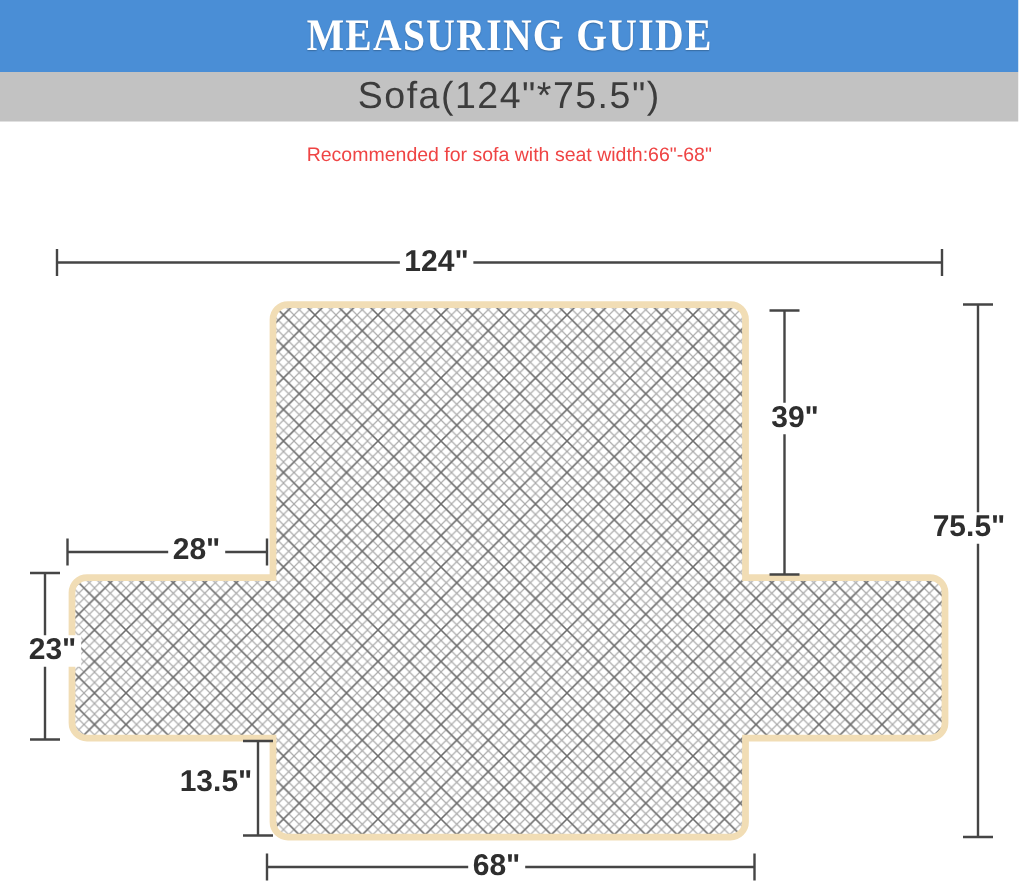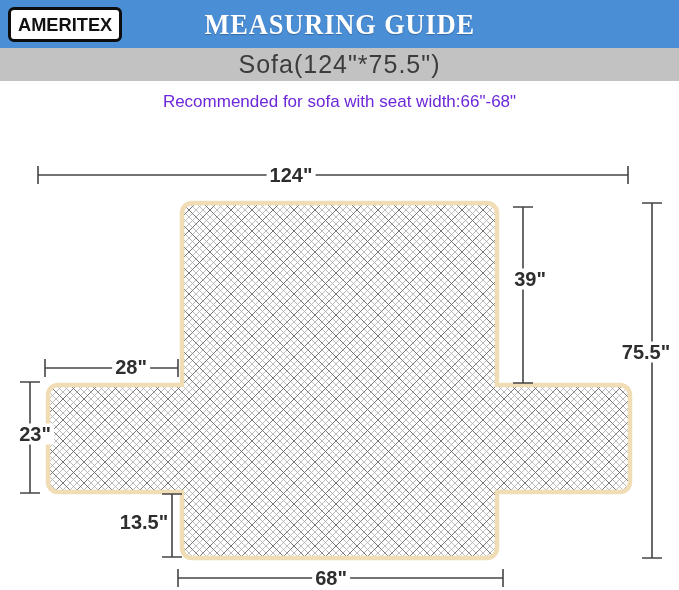--- a/index.html
+++ b/index.html
@@ -68,22 +68,22 @@
   }
 
   
   .note-row {
     height: 42px;
     display: flex;
     align-items: center;
     justify-content: center;
   }
   .note-row span {
-    font-size: 17px;
-    color: #6d28d9;
+    font-size: 13px;
+    color: #ef4444;
   }
 
   
   .diagram {
     position: absolute;
     left: 0; top: 0;
     width: 679px;
     height: 590px;
     pointer-events: none;
   }
@@ -99,23 +99,20 @@
     padding: 0 3px;
     line-height: 1.05;
     white-space: nowrap;
   }
   .dim-label.no-bg { background: transparent; }
 </style>
 </head>
 <body>
 
 <div class="header">
-  <div class="brand-box">
-    <span>AMERITEX</span>
-  </div>
   <span class="header-title">MEASURING GUIDE</span>
 </div>
 
 <div class="subheader">
   <span>Sofa(124"*75.5")</span>
 </div>
 
 <div class="note-row">
   <span>Recommended for sofa with seat width:66"-68"</span>
 </div>

